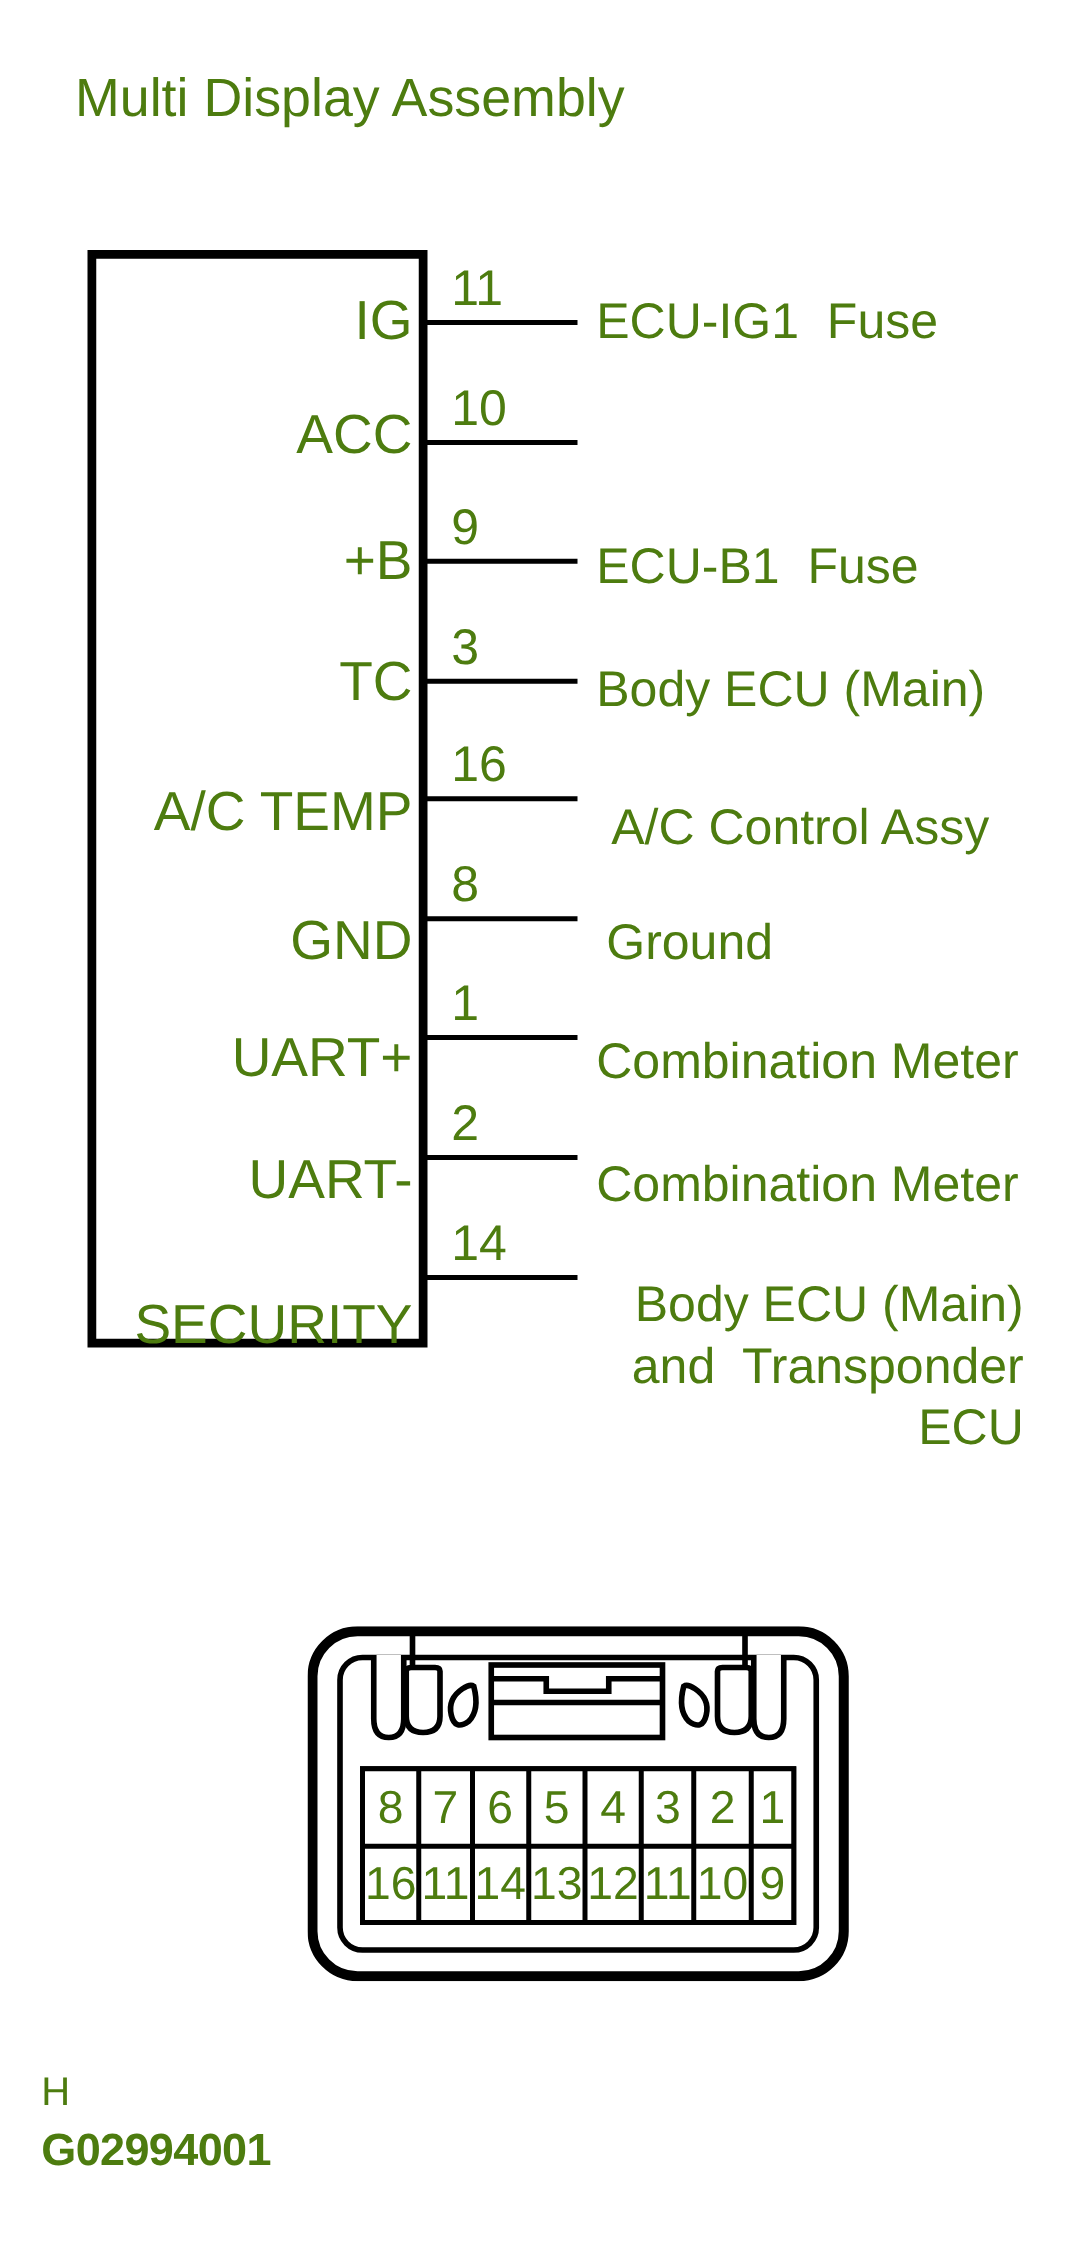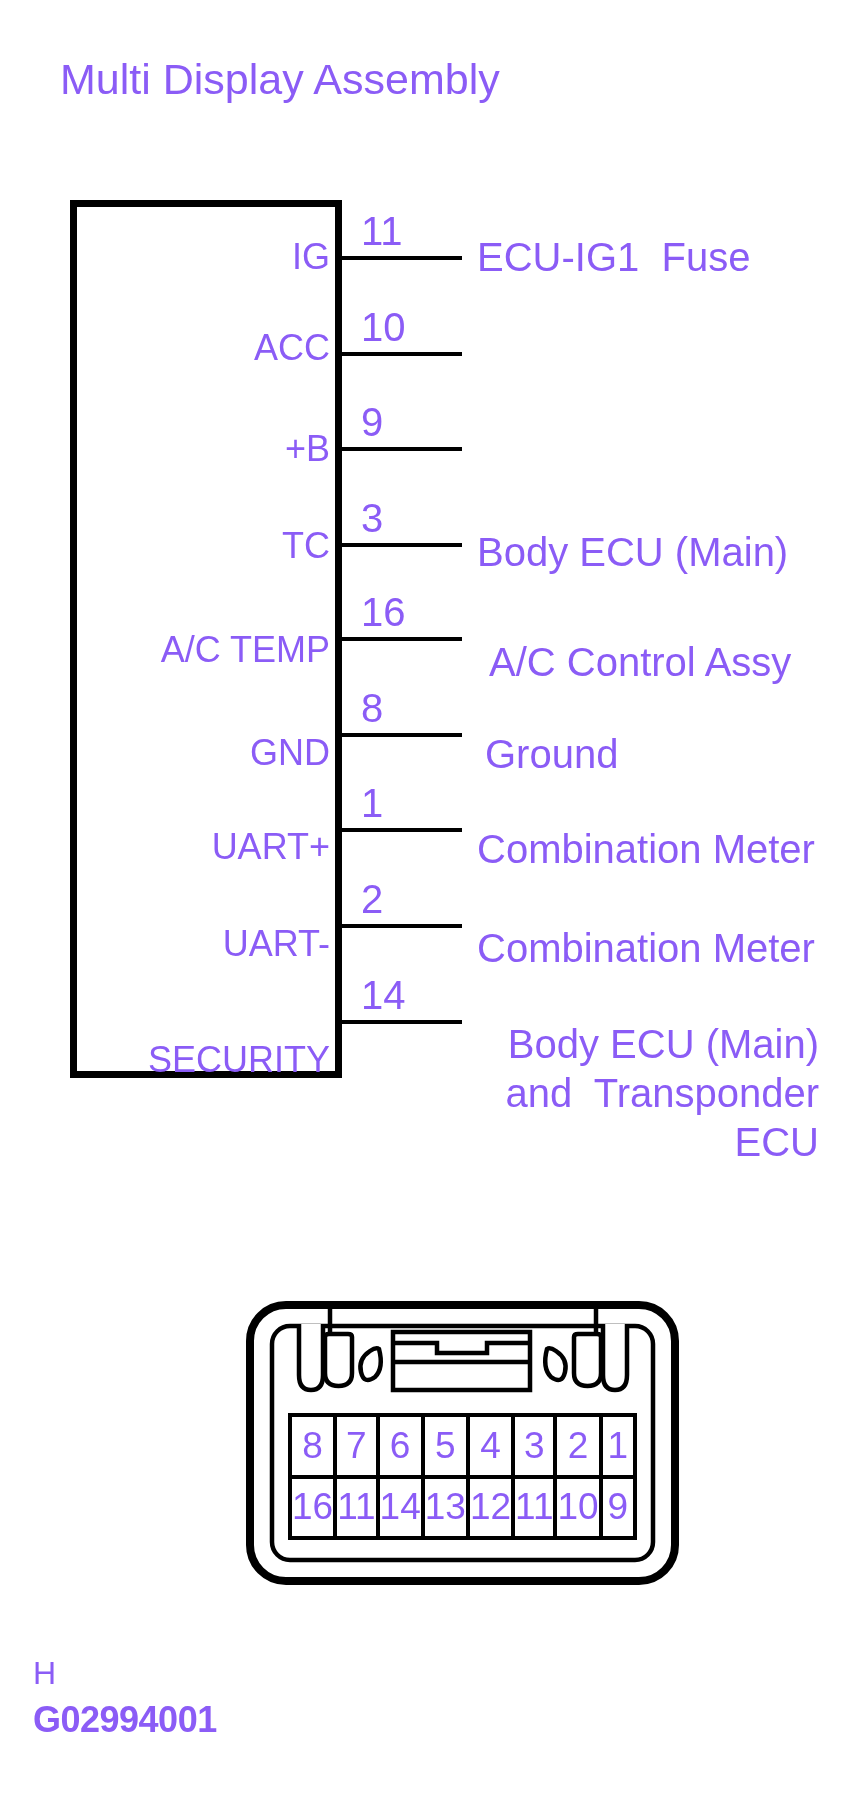--- a/index.html
+++ b/index.html
@@ -1,31 +1,31 @@
 <!DOCTYPE html>
 <html><head>
 <meta charset="utf-8">
 <style>
   html,body{margin:0;padding:0;background:#ffffff;}
   #stage{
     position:relative;width:863px;height:1813px;background:#ffffff;
-    font-family:"Liberation Sans","DejaVu Sans",sans-serif;color:#8b5cf6;
+    font-family:"Liberation Sans","DejaVu Sans",sans-serif;color:#4d7c0f;
     overflow:hidden;
   }
   .title{
     position:absolute;left:60px;top:56px;font-size:43px;line-height:47px;
     white-space:nowrap;
   }
   .ecu-box{
     position:absolute;left:70px;top:200px;width:272px;height:878px;
     border:7px solid #000;box-sizing:border-box;background:#fff;
   }
   .pin-label{
     position:absolute;right:533px;height:46px;line-height:46px;
-    font-size:36px;white-space:nowrap;text-align:right;
+    font-size:44px;white-space:nowrap;text-align:right;
   }
   .pin-num{
     position:absolute;left:361px;height:45px;line-height:45px;
     font-size:40px;white-space:nowrap;
   }
   .pin-line{
     position:absolute;left:336px;width:126px;height:4px;background:#000;
   }
   .target-label{
     position:absolute;left:477px;height:48px;line-height:48px;
@@ -79,20 +79,21 @@
   <div class="pin-line" style="top:352px"></div>
   <div class="pin-line" style="top:447px"></div>
   <div class="pin-line" style="top:543px"></div>
   <div class="pin-line" style="top:637px"></div>
   <div class="pin-line" style="top:733px"></div>
   <div class="pin-line" style="top:828px"></div>
   <div class="pin-line" style="top:924px"></div>
   <div class="pin-line" style="top:1020px"></div>
 
   <div class="target-label" style="top:233px">ECU-IG1  Fuse</div>
+  <div class="target-label" style="top:429px">ECU-B1  Fuse</div>
   <div class="target-label" style="top:528px">Body ECU (Main)</div>
   <div class="target-label" style="top:730px;left:485px">Ground</div>
   <div class="target-label" style="top:638px;left:489px">A/C Control Assy</div>
   <div class="target-label" style="top:825px">Combination Meter</div>
   <div class="target-label" style="top:924px">Combination Meter</div>
   <div class="target-label multiline" style="top:1020px;left:489px">Body ECU (Main)
 and  Transponder
 ECU</div>
 
   <svg class="connector-svg" width="434" height="284" viewBox="0 0 434 284">

